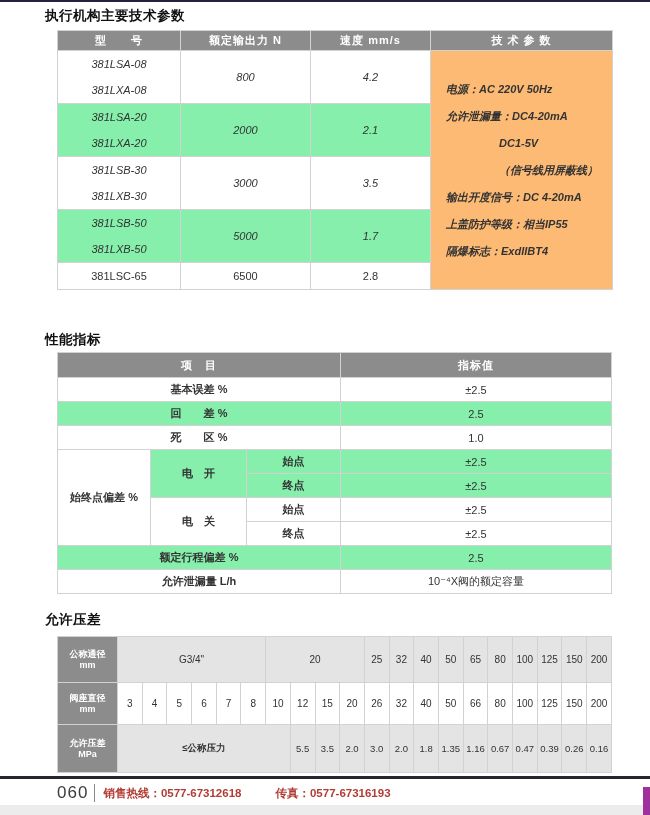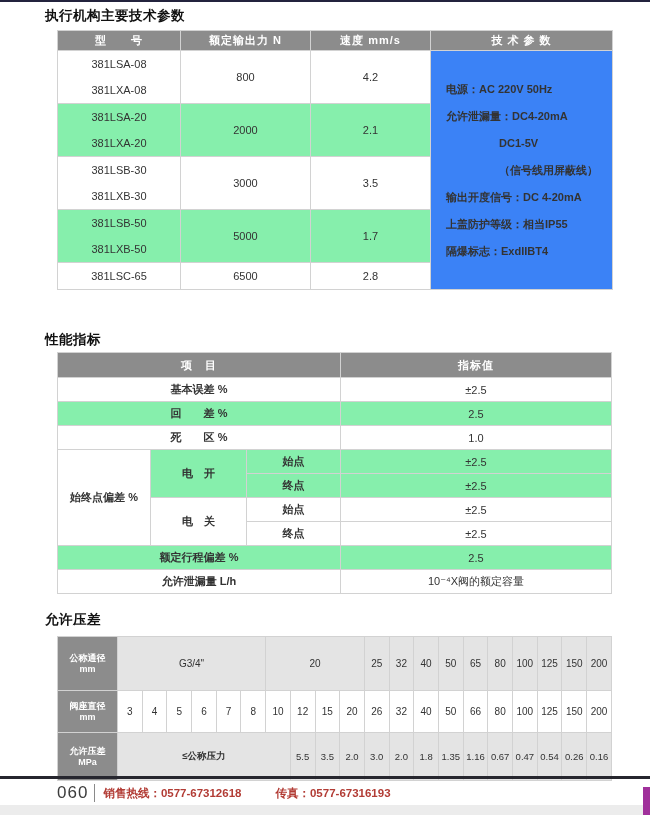--- a/index.html
+++ b/index.html
@@ -14,37 +14,37 @@
   #title-pressure { top: 611px; }
 
   table { border-collapse: collapse; table-layout: fixed; position: absolute; left: 57px; width: 555px; background: #fff; }
   th, td { border: 1px solid #d2d2d2; text-align: center; vertical-align: middle; font-size: 11px; color: #333; padding: 0; overflow: hidden; }
   thead th, .dark-th { background: #8c8c8c; color: #ffffff; font-weight: bold; letter-spacing: 1px; }
   .g { background: #86efac; }
 
   
   #actuator-table { top: 30px; }
   #actuator-table thead tr { height: 20px; }
-  #actuator-table tbody tr.grp { height: 48px; }
+  #actuator-table tbody tr.grp { height: 48px; font-style: italic; }
   #actuator-table tbody tr.grp-last { height: 22px; }
   #actuator-table .model-line { line-height: 26px; font-size: 11px; }
-  #actuator-table td.tech-cell { text-align: left; vertical-align: middle; background: #3b82f6; }
+  #actuator-table td.tech-cell { text-align: left; vertical-align: middle; background: #fdba74; }
   .tech-line { line-height: 27px; font-size: 11px; font-weight: bold; padding-left: 15px; white-space: nowrap; }
   .tech-line.indent { padding-left: 68px; }
 
   
   #perf-table { top: 352px; }
   #perf-table thead tr { height: 25px; margin-top: 40px; }
   #perf-table tbody tr { height: 24px; }
   #perf-table td { font-size: 11px; }
   #perf-table .lbl { font-weight: bold; }
 
   
   #pressure-table { top: 636px; }
-  #pressure-table tr.r1 { height: 54px; }
+  #pressure-table tr.r1 { height: 46px; }
   #pressure-table tr.r2 { height: 42px; }
   #pressure-table tr.r3 { height: 48px; }
   #pressure-table th { font-size: 9px; line-height: 11px; letter-spacing: 0; }
   #pressure-table td { font-size: 10px; padding: 0 1px; }
   #pressure-table tr.r3 td { font-size: 9.5px; margin-top: 20px; }
   #pressure-table tr.r1 td, #pressure-table tr.r3 td { background: #e4e4e4; }
   #pressure-table td.wide-lbl { font-size: 11px; font-weight: bold; }
 
   
   .footer-line { position: absolute; top: 776px; left: 0; width: 650px; height: 3px; background: #26262e; }
@@ -268,21 +268,21 @@
       <td>5.5</td>
       <td>3.5</td>
       <td>2.0</td>
       <td>3.0</td>
       <td>2.0</td>
       <td>1.8</td>
       <td>1.35</td>
       <td>1.16</td>
       <td>0.67</td>
       <td>0.47</td>
-      <td>0.54</td>
+      <td>0.39</td>
       <td>0.26</td>
       <td>0.16</td>
     </tr>
   </tbody>
 </table>
 
 <div class="footer-line"></div>
 <div class="footer">
   <span class="page-num">060</span>
   <span class="footer-divider"></span>

